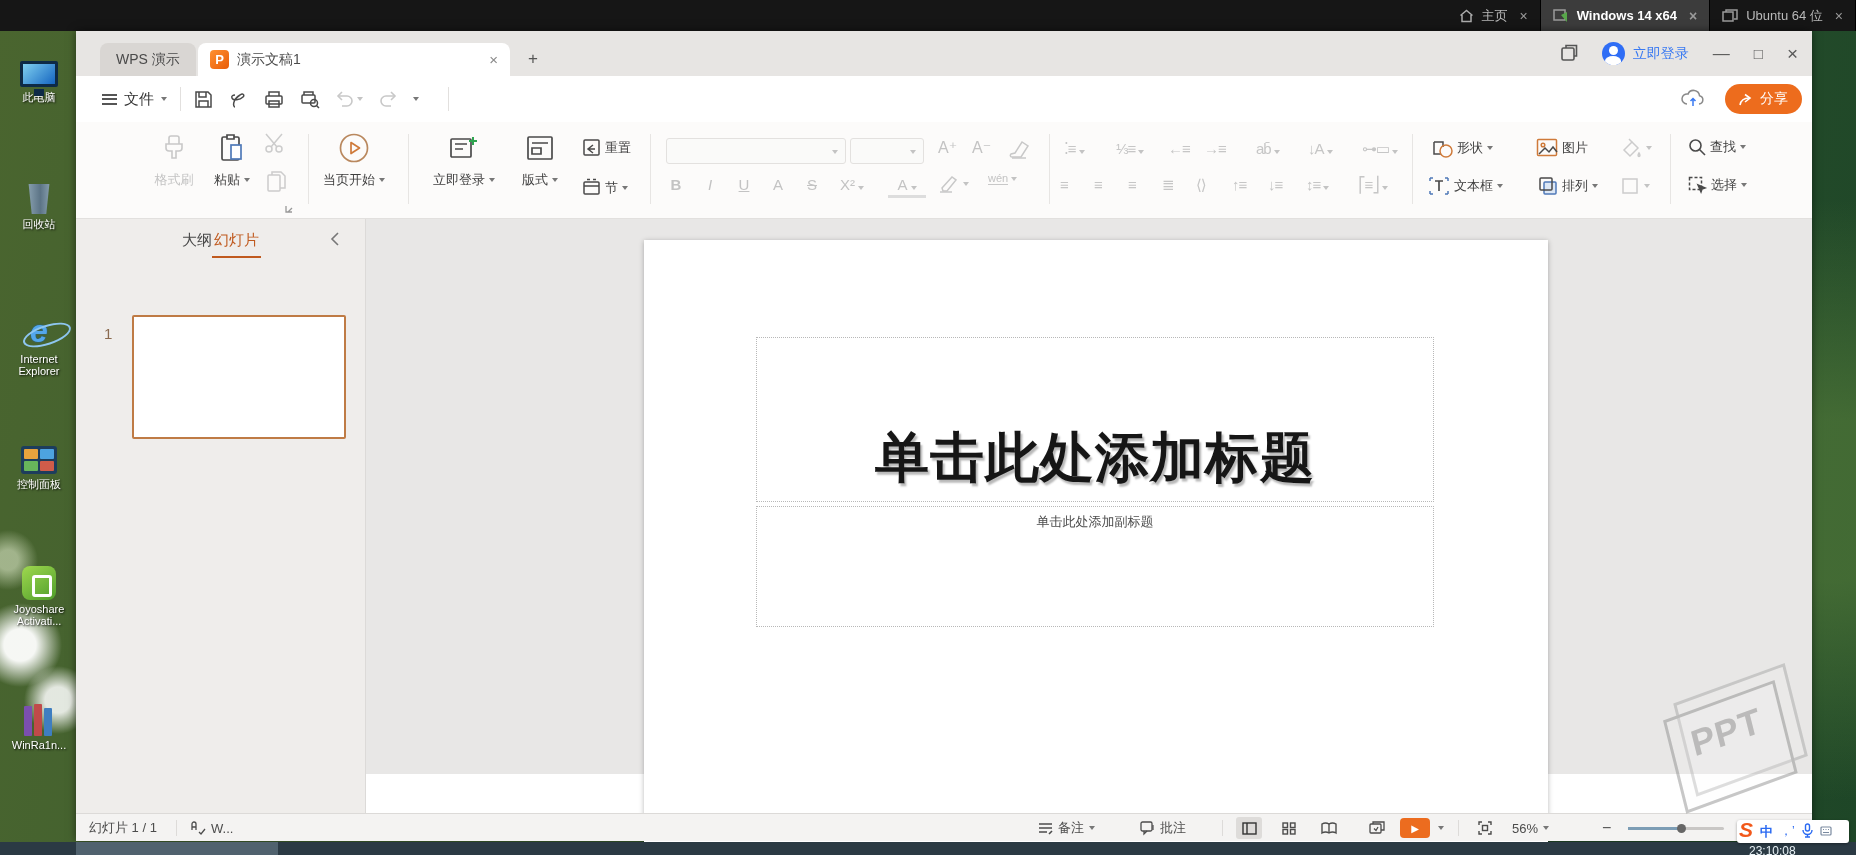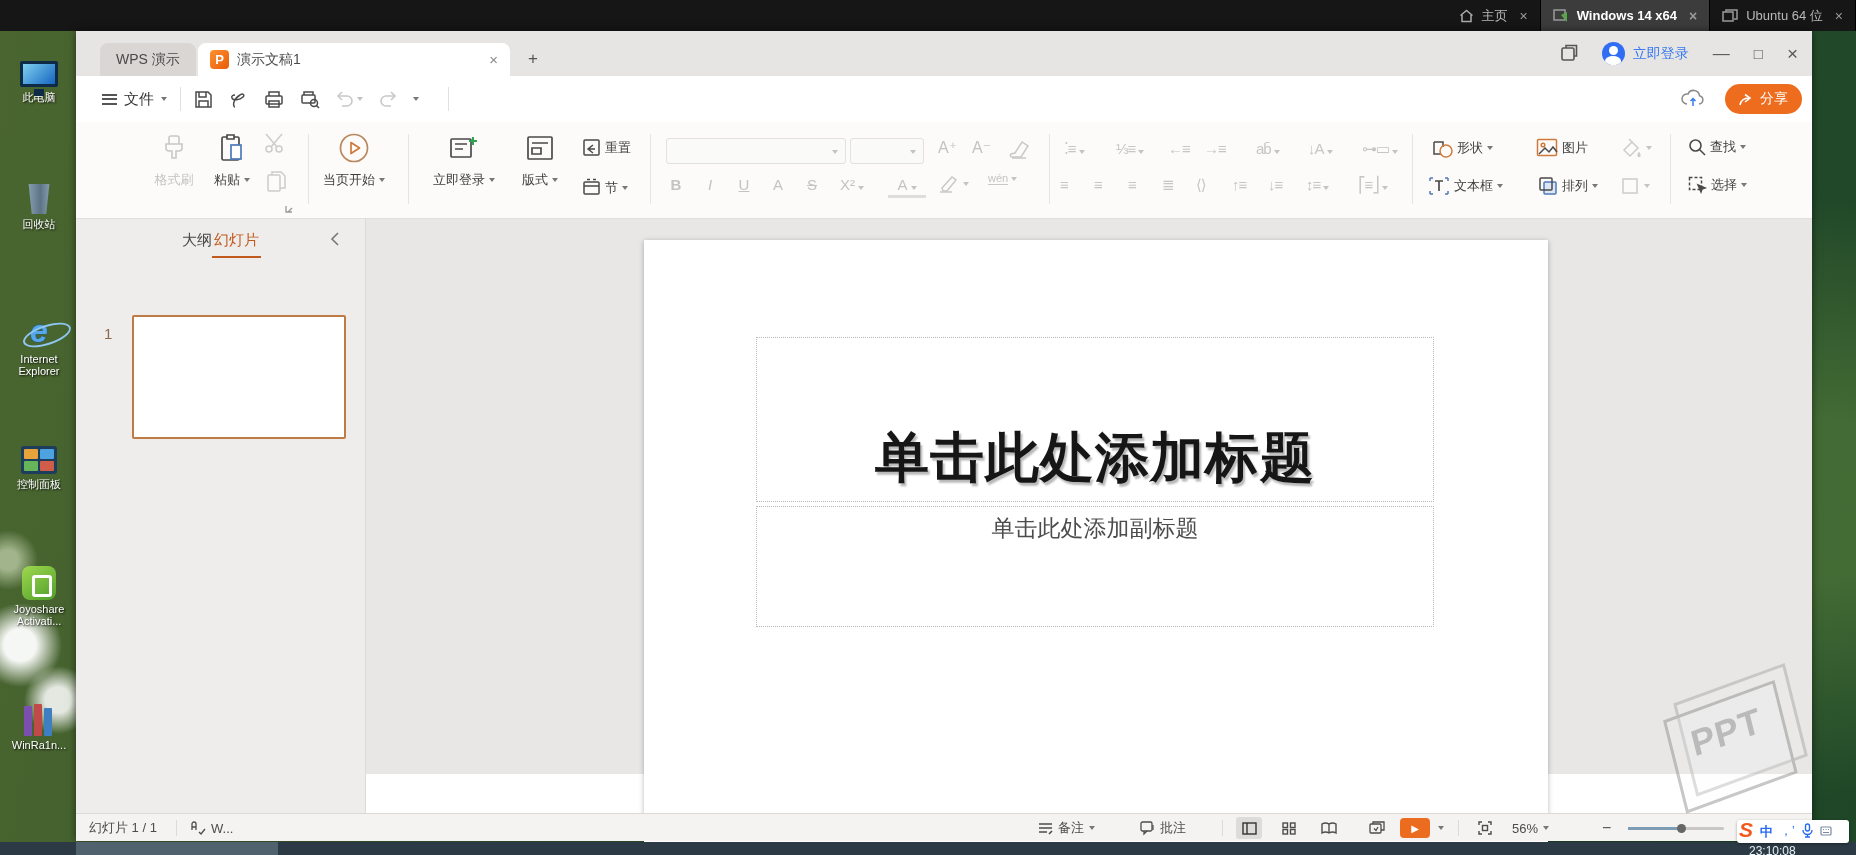--- a/index.html
+++ b/index.html
@@ -73,21 +73,21 @@
   .ptab.active::after { content:""; position:absolute; left:-2px; right:-2px; bottom:-8px; height:2px; background:#c05a1f; }
   #thumb1 { position:absolute; left:56px; top:96px; width:214px; height:124px; background:#fff; border:2px solid #bf7b45; border-radius:2px; }
   #thumb-num { position:absolute; left:28px; top:106px; font-size:15px; color:#8a6a4f; }
   
   #workspace { left:290px; top:188px; width:1446px; height:555px; background:#e8e7e6; }
   #slide { position:absolute; left:278px; top:21px; width:904px; height:645px; background:#fff; box-shadow:0 1px 5px rgba(0,0,0,.28); }
   .ph { position:absolute; left:112px; width:678px; border:1px dotted #b8b8b8; }
   #ph-title { top:97px; height:165px; }
   #ph-title .t { position:absolute; left:0; right:0; bottom:6px; text-align:center; font-size:54px; font-weight:bold; color:#161616; text-shadow:2px 3px 2px rgba(0,0,0,.28); letter-spacing:1px; }
   #ph-sub { top:266px; height:121px; }
-  #ph-sub .t { position:absolute; left:0; right:0; top:6px; text-align:center; font-size:23px; color:#4c4c4c; }
+  #ph-sub .t { position:absolute; left:0; right:0; top:6px; text-align:center; font-size:13px; color:#4c4c4c; }
   
   #notesbar { left:290px; top:743px; width:1446px; height:39px; background:#ededec; border-top:1px solid #dcdad8; }
   #notesbar .t { position:absolute; left:14px; top:10px; font-size:15px; color:#9b9b9b; }
   
   #statusbar { left:0; top:782px; width:100%; height:28px; background:#f4f3f2; border-top:1px solid #dcdad8; font-size:13px; color:#4c4c4c; }
   .sitem { position:absolute; top:0; height:28px; display:flex; align-items:center; gap:5px; }
   .ssep { position:absolute; top:6px; width:1px; height:16px; background:#dddbd9; }
   .viewbtn { position:absolute; top:3px; width:26px; height:22px; border-radius:3px; display:flex; align-items:center; justify-content:center; }
   .viewbtn.sel { background:#dedcda; }
   #play-btn { position:absolute; left:1324px; top:4px; width:30px; height:20px; border-radius:4px; background:#ec6c1f; color:#fff; font-size:10px; display:flex; align-items:center; justify-content:center; }

